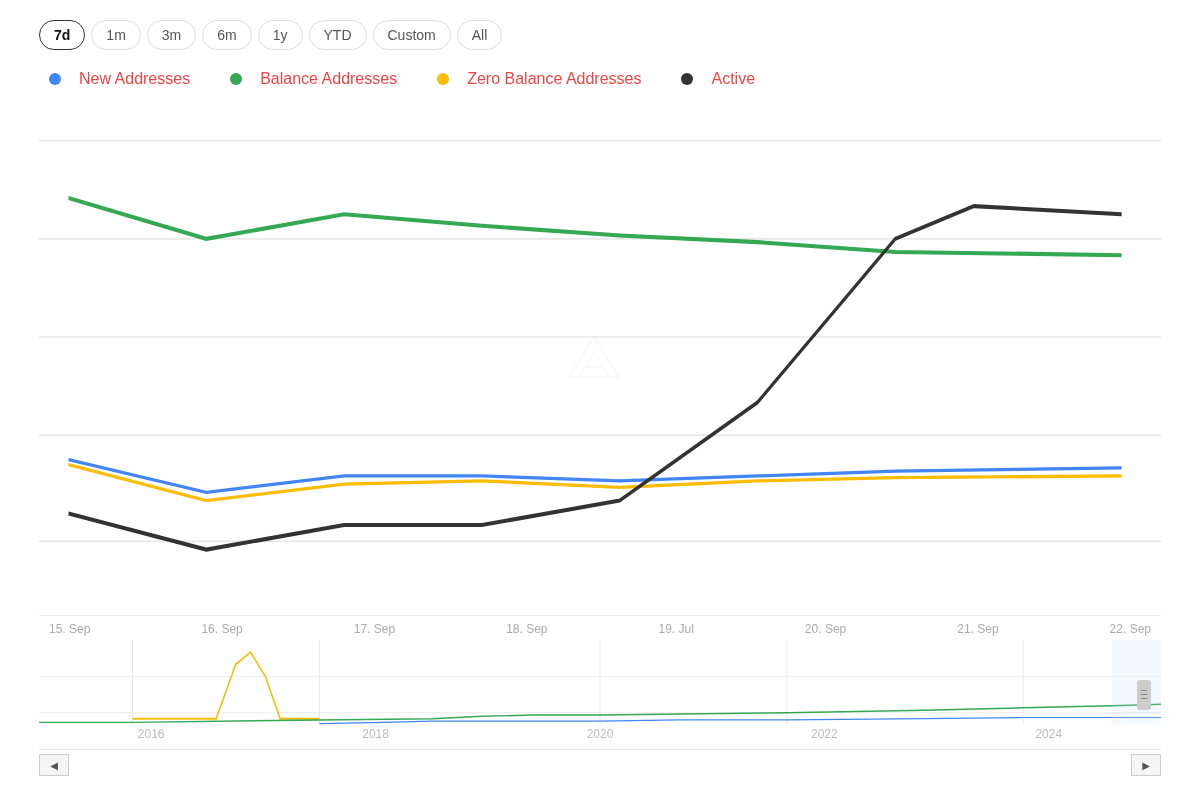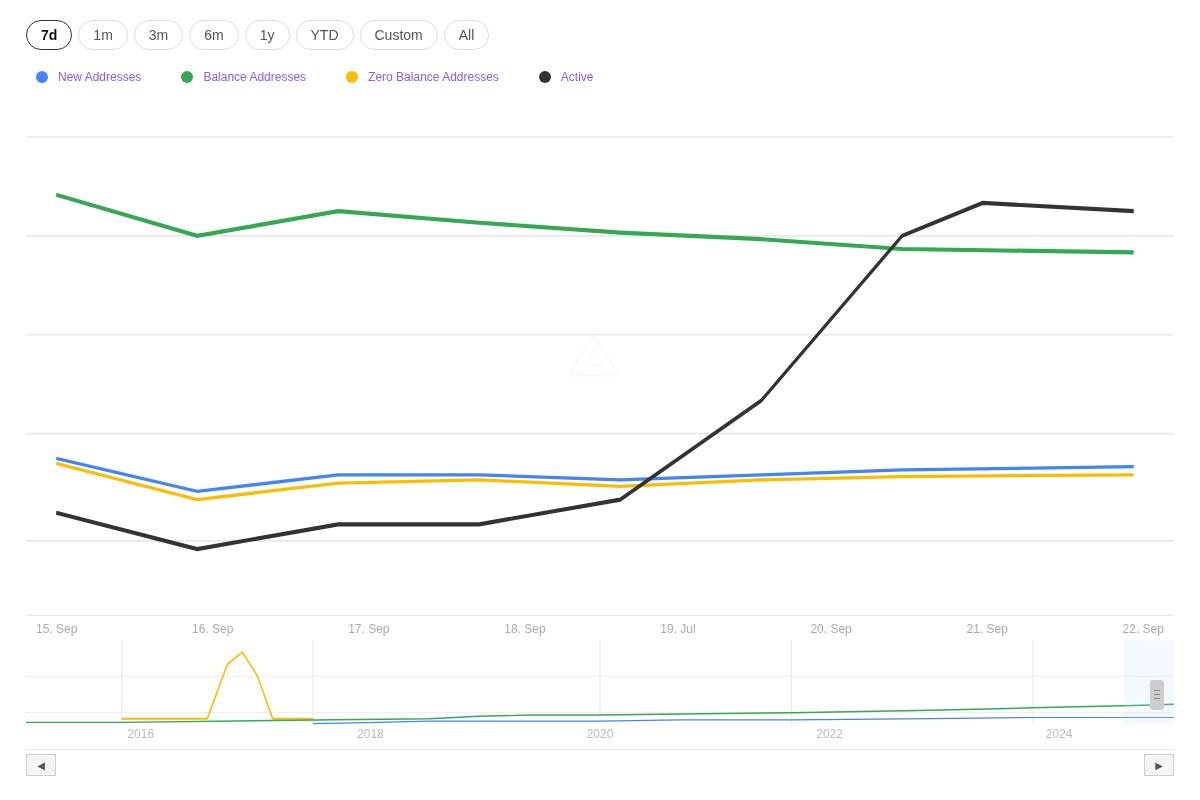--- a/index.html
+++ b/index.html
@@ -7,21 +7,21 @@
       font-family: -apple-system, BlinkMacSystemFont, 'Segoe UI', sans-serif;
       background: #fff;
       width: 1200px;
       height: 800px;
       overflow: hidden;
       color: #333;
     }
     .container {
       width: 1200px;
       height: 800px;
-      padding: 20px 26px;
+      padding: 20px 39px;
       display: flex;
       flex-direction: column;
     }
     
     .time-filters {
       display: flex;
       align-items: center;
       gap: 6px;
       margin-bottom: 20px;
     }
@@ -44,23 +44,23 @@
     .legend {
       display: flex;
       flex-wrap: wrap;
       gap: 16px 40px;
       margin-bottom: 20px;
       padding-left: 10px;
     }
     .legend-item {
       display: flex;
       align-items: center;
-      gap: 10px;
-      font-size: 12px;
-      color: #8b5cf6;
+      gap: 18px;
+      font-size: 16px;
+      color: #ef4444;
     }
     .legend-dot {
       width: 12px;
       height: 12px;
       border-radius: 50%;
       flex-shrink: 0;
     }
     
     .chart-wrapper {
       flex: 1;

